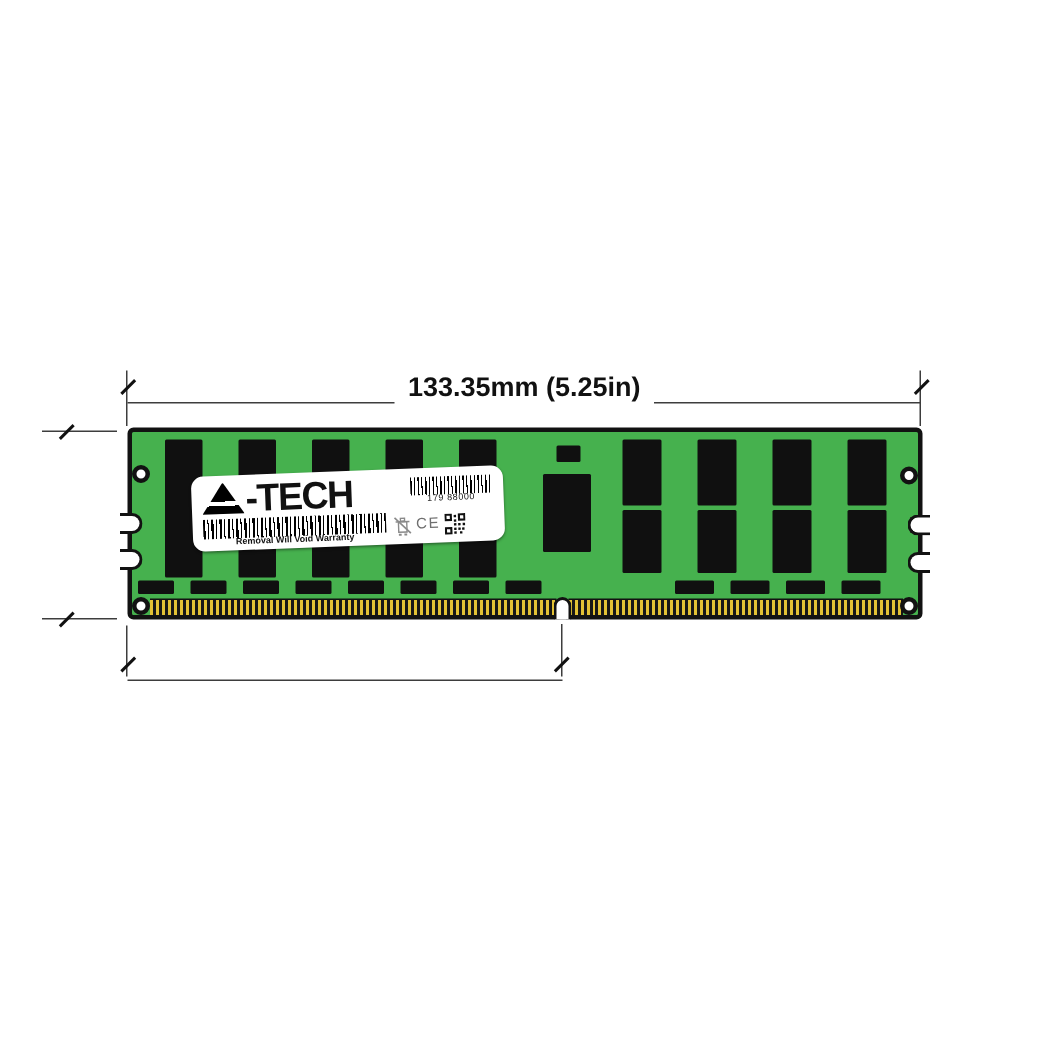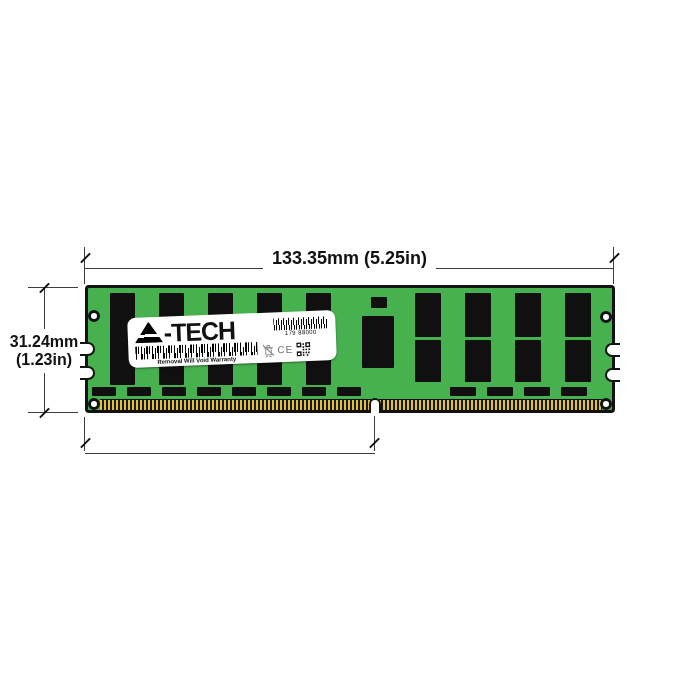--- a/index.html
+++ b/index.html
@@ -62,28 +62,20 @@
   <div class="dim-row" style="left:85px;top:247px;width:529px;height:22px">
     <div class="dline"></div>
     <div class="dim-text">133.35mm (5.25in)</div>
     <div class="dline"></div>
   </div>
   <div class="tick" style="left:79px;top:257px"></div>
   <div class="tick" style="left:608px;top:257px"></div>
 
   <div class="ext h" style="left:28px;top:287px;width:50px"></div>
   <div class="ext h" style="left:28px;top:412px;width:50px"></div>
-  <div class="dim-col" style="left:4px;top:288px;width:80px;height:125px">
-    <div class="vline"></div>
-    <div class="dim-text">
-      <div>31.24mm</div>
-      <div>(1.23in)</div>
-    </div>
-    <div class="vline"></div>
-  </div>
   <div class="tick" style="left:38px;top:287px"></div>
   <div class="tick" style="left:38px;top:412px"></div>
 
   <div class="ext v" style="left:84px;top:417px;height:34px"></div>
   <div class="ext v" style="left:374px;top:416px;height:35px"></div>
   <div class="dim-row" style="left:85px;top:432px;width:290px;height:22px">
     <div class="dline"></div>
     <div class="dline"></div>
   </div>
   <div class="tick" style="left:79px;top:442px"></div>

